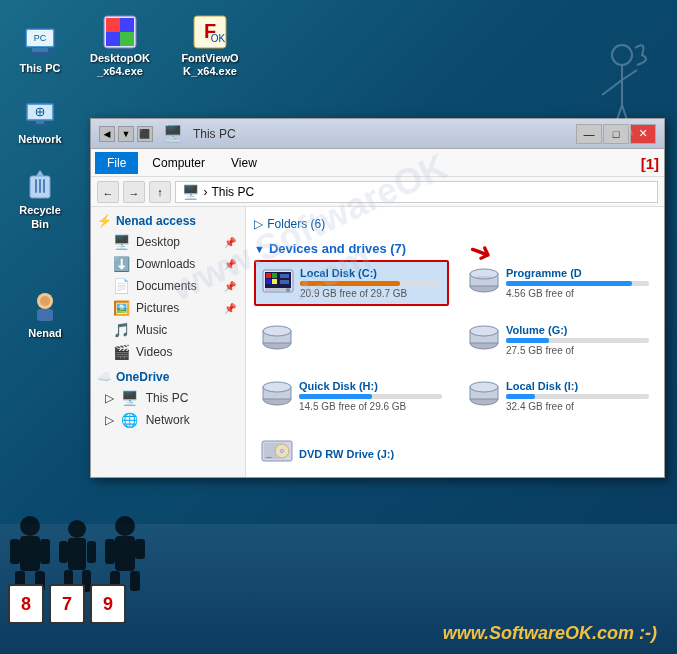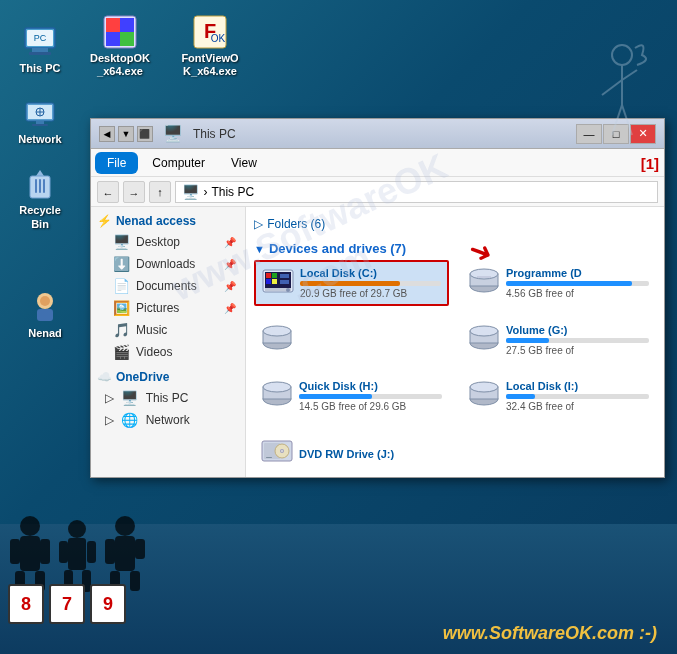--- a/index.html
+++ b/index.html
@@ -195,21 +195,21 @@
       align-items: center;
       padding: 0 4px;
       gap: 2px;
       border-bottom: 1px solid #ddd;
     }
 
     .menu-item {
       padding: 4px 12px;
       font-size: 12px;
       cursor: pointer;
-      border-radius: 6px;
+      border-radius: 0;
     }
     .menu-item.active { background: #0078d7; color: white; }
 
     
     .address-bar {
       background: #f8f8f8;
       height: 30px;
       display: flex;
       align-items: center;
       padding: 0 6px;

